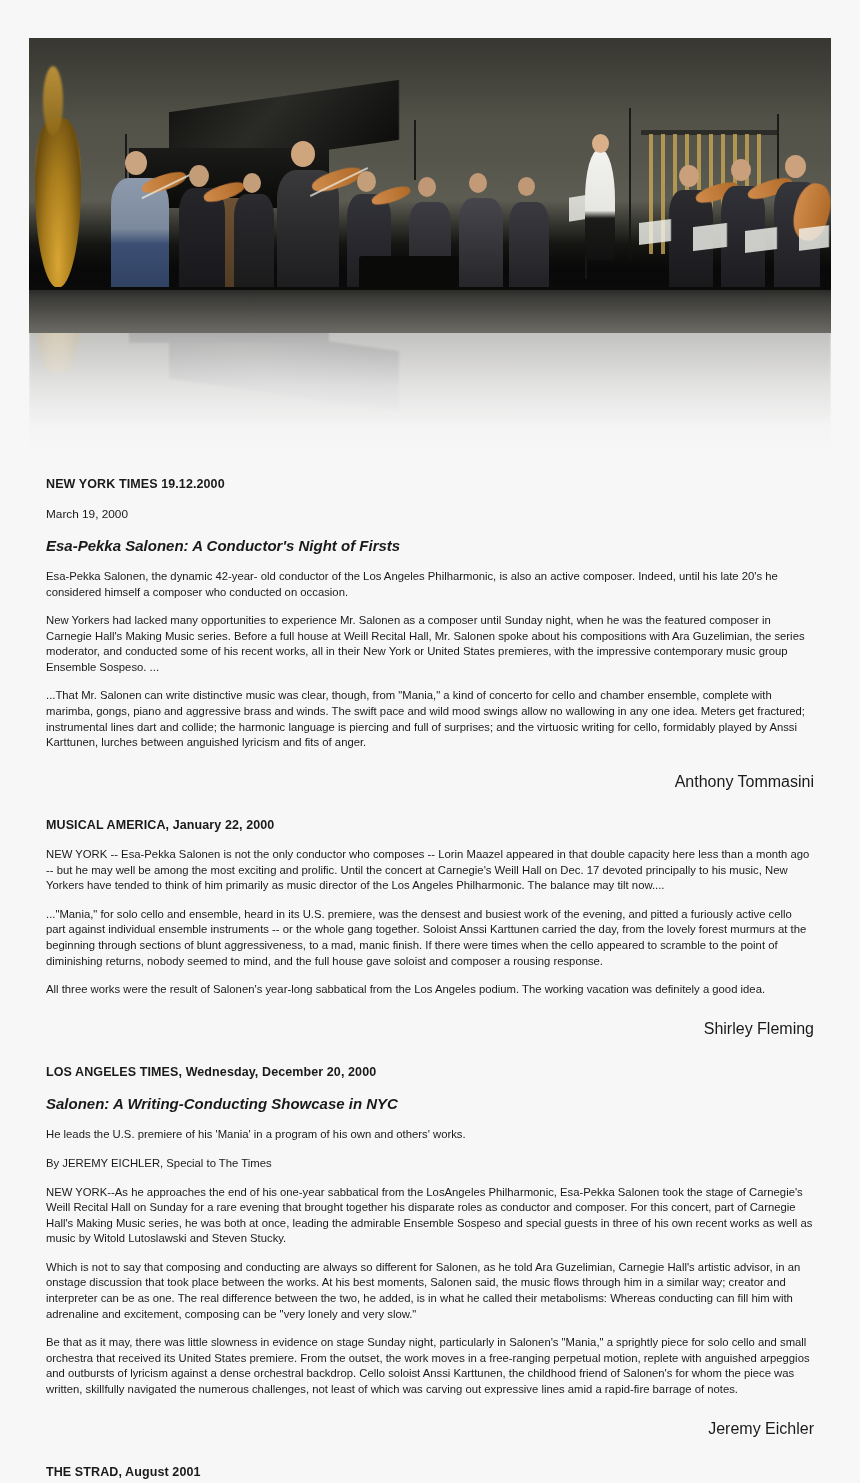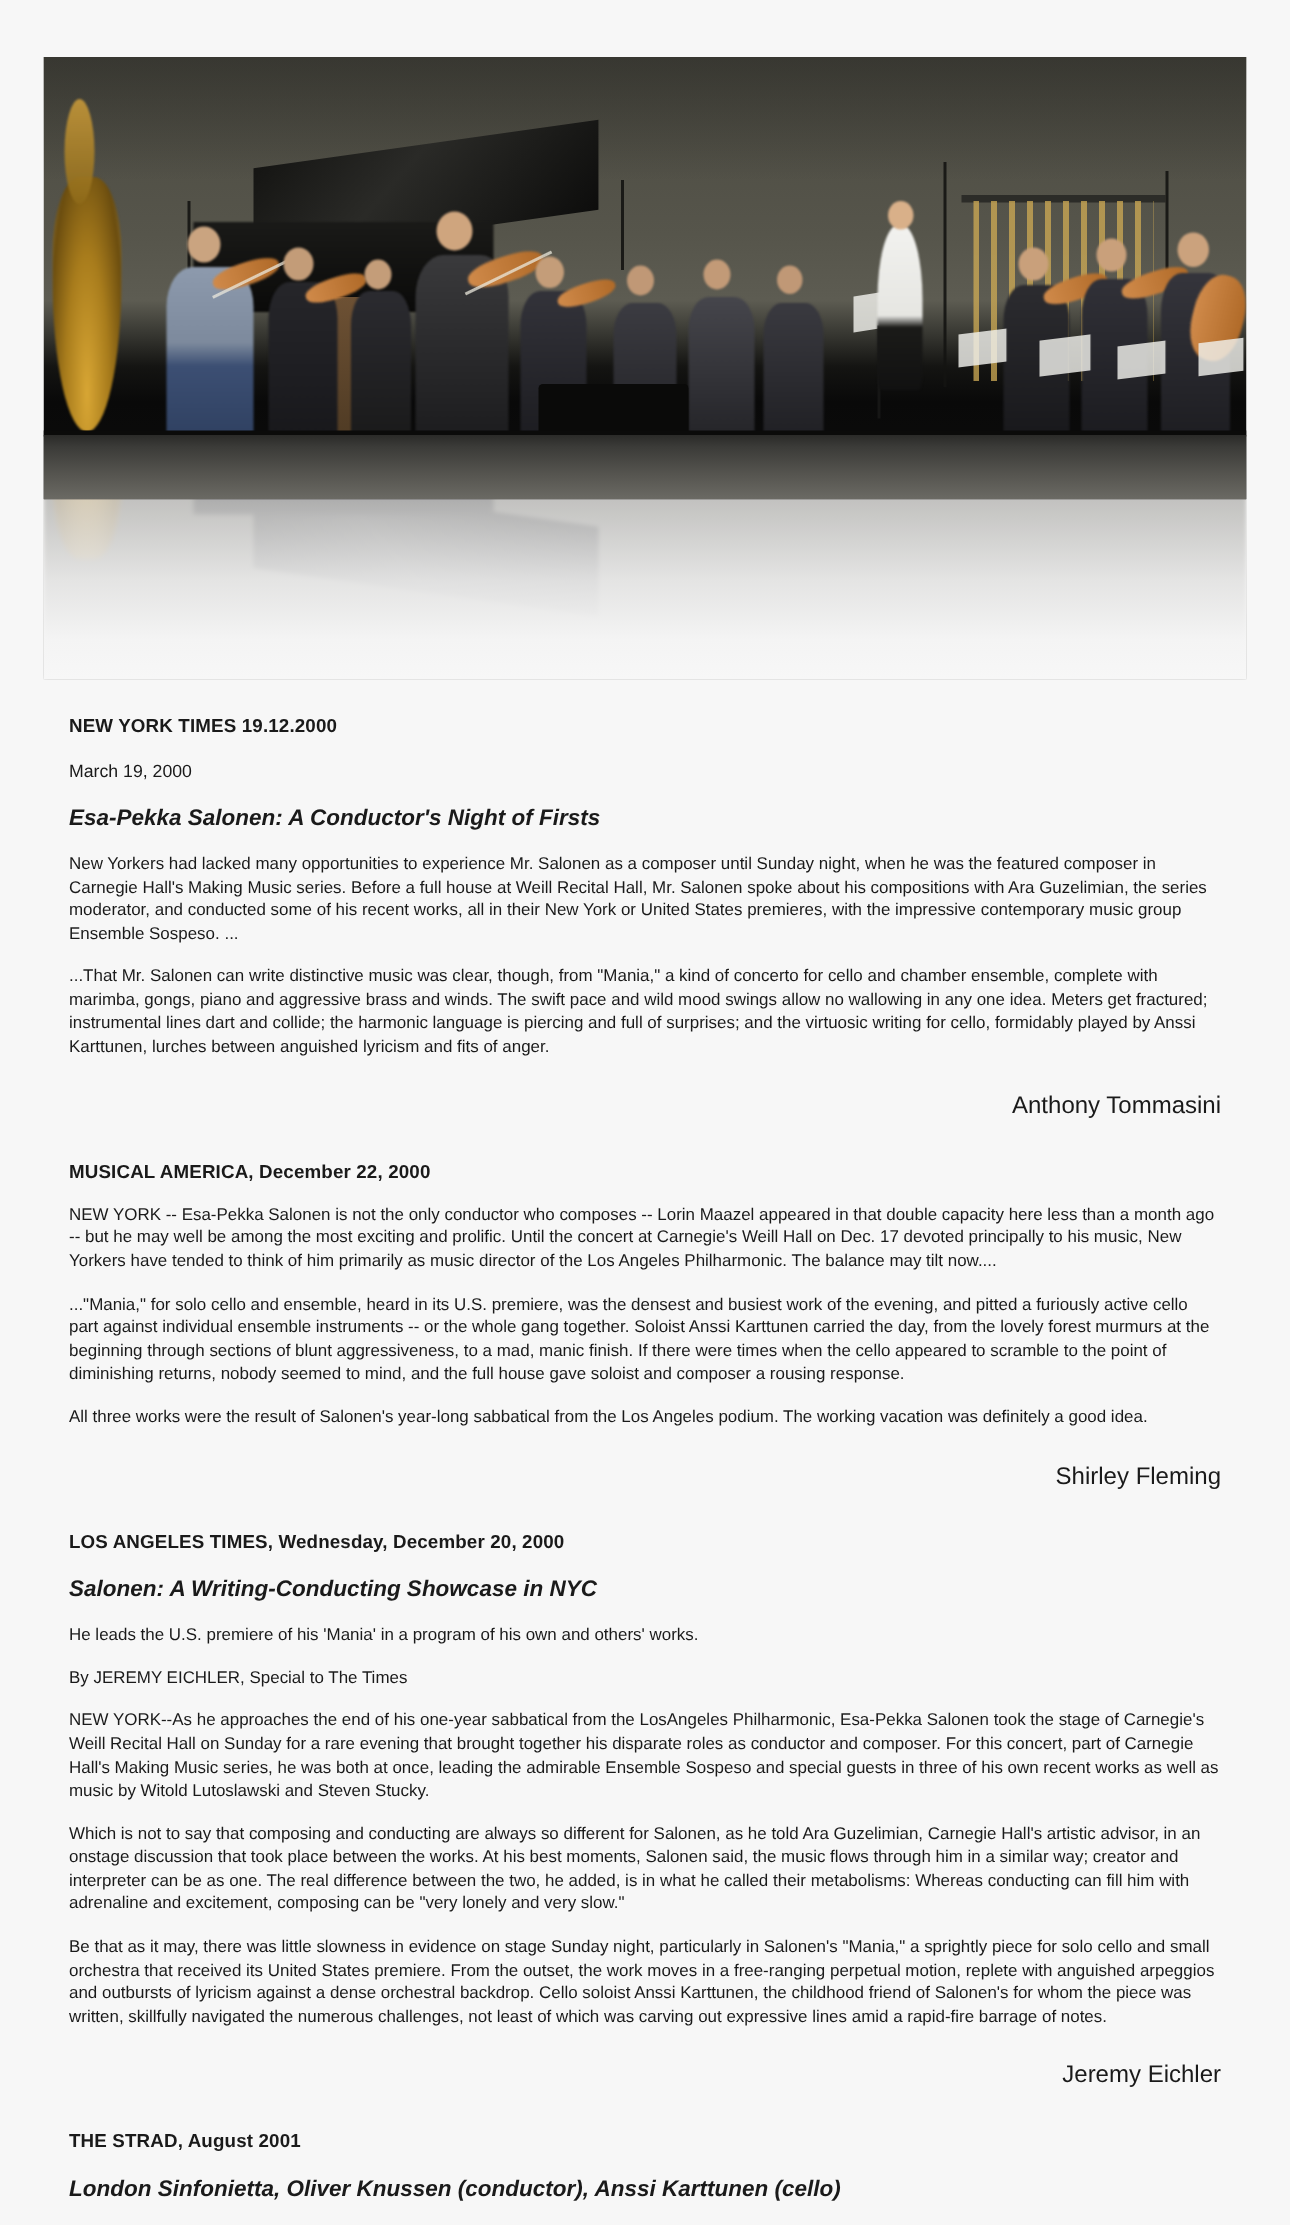--- a/index.html
+++ b/index.html
@@ -382,27 +382,28 @@
       </div>
       <div class="fade"></div>
     </div>
 
     <div class="text-body">
 
       <div class="section">
         <h2 class="source">NEW YORK TIMES 19.12.2000</h2>
         <p class="meta">March 19, 2000</p>
         <h3 class="headline">Esa-Pekka Salonen: A Conductor's Night of Firsts</h3>
+        <p class="para">Esa-Pekka Salonen, the dynamic 42-year- old conductor of the Los Angeles Philharmonic, is also an active composer. Indeed, until his late 20's he considered himself a composer who conducted on occasion.</p>
         <p class="para">New Yorkers had lacked many opportunities to experience Mr. Salonen as a composer until Sunday night, when he was the featured composer in Carnegie Hall's Making Music series. Before a full house at Weill Recital Hall, Mr. Salonen spoke about his compositions with Ara Guzelimian, the series moderator, and conducted some of his recent works, all in their New York or United States premieres, with the impressive contemporary music group Ensemble Sospeso. ...</p>
         <p class="para">...That Mr. Salonen can write distinctive music was clear, though, from "Mania," a kind of concerto for cello and chamber ensemble, complete with marimba, gongs, piano and aggressive brass and winds. The swift pace and wild mood swings allow no wallowing in any one idea. Meters get fractured; instrumental lines dart and collide; the harmonic language is piercing and full of surprises; and the virtuosic writing for cello, formidably played by Anssi Karttunen, lurches between anguished lyricism and fits of anger.</p>
         <p class="credit">Anthony Tommasini</p>
       </div>
 
       <div class="section">
-        <h2 class="source">MUSICAL AMERICA, December 22, 2000</h2>
+        <h2 class="source">MUSICAL AMERICA, January 22, 2000</h2>
         <p class="para">NEW YORK -- Esa-Pekka Salonen is not the only conductor who composes -- Lorin Maazel appeared in that double capacity here less than a month ago -- but he may well be among the most exciting and prolific. Until the concert at Carnegie's Weill Hall on Dec. 17 devoted principally to his music, New Yorkers have tended to think of him primarily as music director of the Los Angeles Philharmonic. The balance may tilt now....</p>
         <p class="para">..."Mania," for solo cello and ensemble, heard in its U.S. premiere, was the densest and busiest work of the evening, and pitted a furiously active cello part against individual ensemble instruments -- or the whole gang together. Soloist Anssi Karttunen carried the day, from the lovely forest murmurs at the beginning through sections of blunt aggressiveness, to a mad, manic finish. If there were times when the cello appeared to scramble to the point of diminishing returns, nobody seemed to mind, and the full house gave soloist and composer a rousing response.</p>
         <p class="para">All three works were the result of Salonen's year-long sabbatical from the Los Angeles podium. The working vacation was definitely a good idea.</p>
         <p class="credit">Shirley Fleming</p>
       </div>
 
       <div class="section">
         <h2 class="source">LOS ANGELES TIMES, Wednesday, December 20, 2000</h2>
         <h3 class="headline">Salonen: A Writing-Conducting Showcase in NYC</h3>
         <p class="para">He leads the U.S. premiere of his 'Mania' in a program of his own and others' works.</p>

